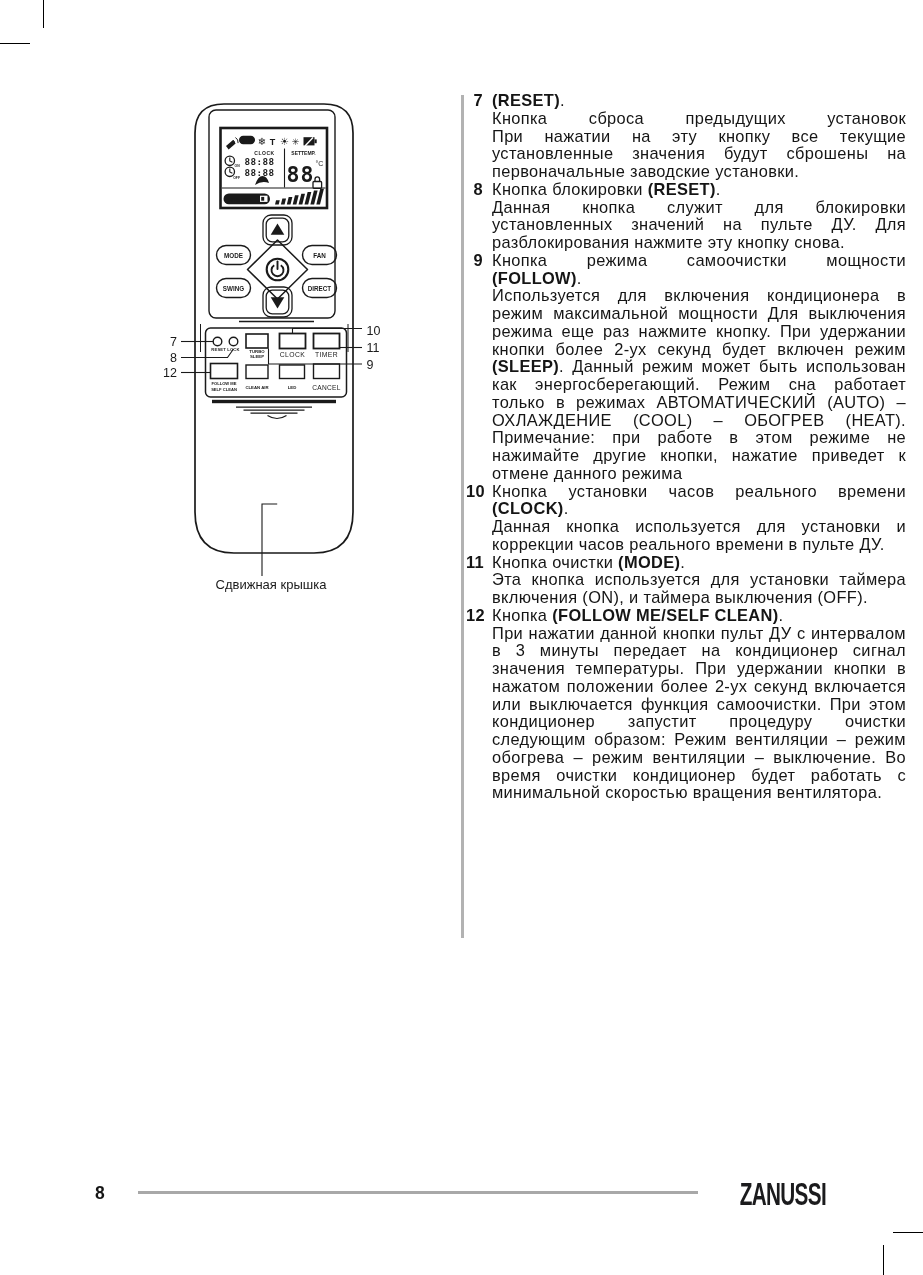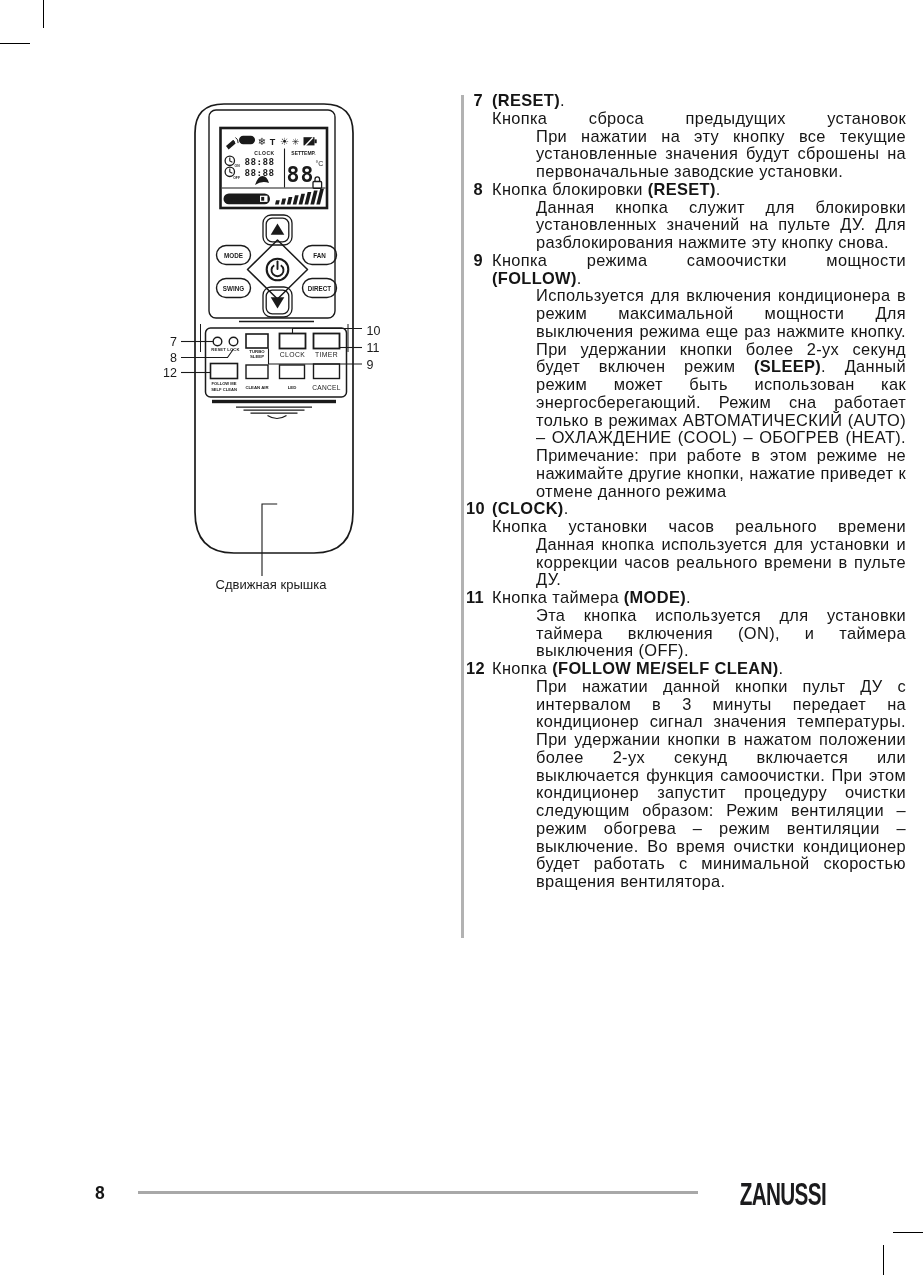--- a/index.html
+++ b/index.html
@@ -15,21 +15,21 @@
   text{fill:#1a1a1a;}
   .seg{font-family:"DejaVu Sans Mono",monospace;font-weight:bold;}
   
   #divider{position:absolute;left:461px;top:95px;width:2.5px;height:843px;background:#b2b2b2;}
   #manual{position:absolute;left:466px;top:92px;width:440px;
     font-size:16.4px;line-height:17.75px;letter-spacing:0.35px;}
   .m-item{position:relative;padding-left:26px;}
   .m-num{position:absolute;left:0;top:0;width:17px;text-align:right;font-weight:bold;}
   .m-title-line{text-align:left;}
   .jl{text-align:justify;text-align-last:justify;}
-  .m-body{text-align:justify;margin-left:44px;}
+  .m-body{text-align:justify;}
   .b{font-weight:bold;}
   
   #page-number{position:absolute;left:95px;top:1183px;font-size:17.5px;font-weight:bold;}
   #footer-rule{position:absolute;left:138px;top:1191px;width:560px;height:3.2px;background:#a8a8a8;}
   #brand-logo{position:absolute;left:640px;top:1177px;width:186px;text-align:right;
     font-size:30.5px;font-weight:bold;letter-spacing:-1px;color:#1b1b1d;
     transform:scaleX(0.68);transform-origin:100% 50%;}
 </style>
 </head>
 <body>
@@ -210,29 +210,29 @@
       <div class="m-num">9</div>
       <div class="m-tx">
         <div class="m-title-line jl"><span>Кнопка режима самоочистки мощности</span></div>
         <div class="m-title-line"><span class="b">(FOLLOW)</span><span>.</span></div>
         <div class="m-body"><span>Используется для включения кондиционера в режим максимальной мощности Для выключения режима еще раз нажмите кнопку. При удержании кнопки более 2-ух секунд будет включен режим </span><span class="b">(SLEEP)</span><span>. Данный режим может быть использован как энергосберегающий. Режим сна работает только в режимах АВТОМАТИЧЕСКИЙ (AUTO) – ОХЛАЖДЕНИЕ (COOL) – ОБОГРЕВ (HEAT). Примечание: при работе в этом режиме не нажимайте другие кнопки, нажатие приведет к отмене данного режима</span></div>
       </div>
     </div>
     <div class="m-item">
       <div class="m-num">10</div>
       <div class="m-tx">
+        <div class="m-title-line jl"><span>Кнопка установки часов реального времени</span></div>
         <div class="m-title-line"><span class="b">(CLOCK)</span><span>.</span></div>
-        <div class="m-title-line jl"><span>Кнопка установки часов реального времени</span></div>
         <div class="m-body"><span>Данная кнопка используется для установки и коррекции часов реального времени в пульте ДУ.</span></div>
       </div>
     </div>
     <div class="m-item">
       <div class="m-num">11</div>
       <div class="m-tx">
-        <div class="m-title-line"><span>Кнопка таймера </span><span class="b">(MODE)</span><span>.</span></div>
+        <div class="m-title-line"><span>Кнопка очистки </span><span class="b">(MODE)</span><span>.</span></div>
         <div class="m-body"><span>Эта кнопка используется для установки таймера включения (ON), и таймера выключения (OFF).</span></div>
       </div>
     </div>
     <div class="m-item">
       <div class="m-num">12</div>
       <div class="m-tx">
         <div class="m-title-line"><span>Кнопка </span><span class="b">(FOLLOW ME/SELF CLEAN)</span><span>.</span></div>
         <div class="m-body"><span>При нажатии данной кнопки пульт ДУ с интервалом в 3 минуты передает на кондиционер сигнал значения температуры. При удержании кнопки в нажатом положении более 2-ух секунд включается или выключается функция самоочистки. При этом кондиционер запустит процедуру очистки следующим образом: Режим вентиляции – режим обогрева – режим вентиляции – выключение. Во время очистки кондиционер будет работать с минимальной скоростью вращения вентилятора.</span></div>
       </div>
     </div>

